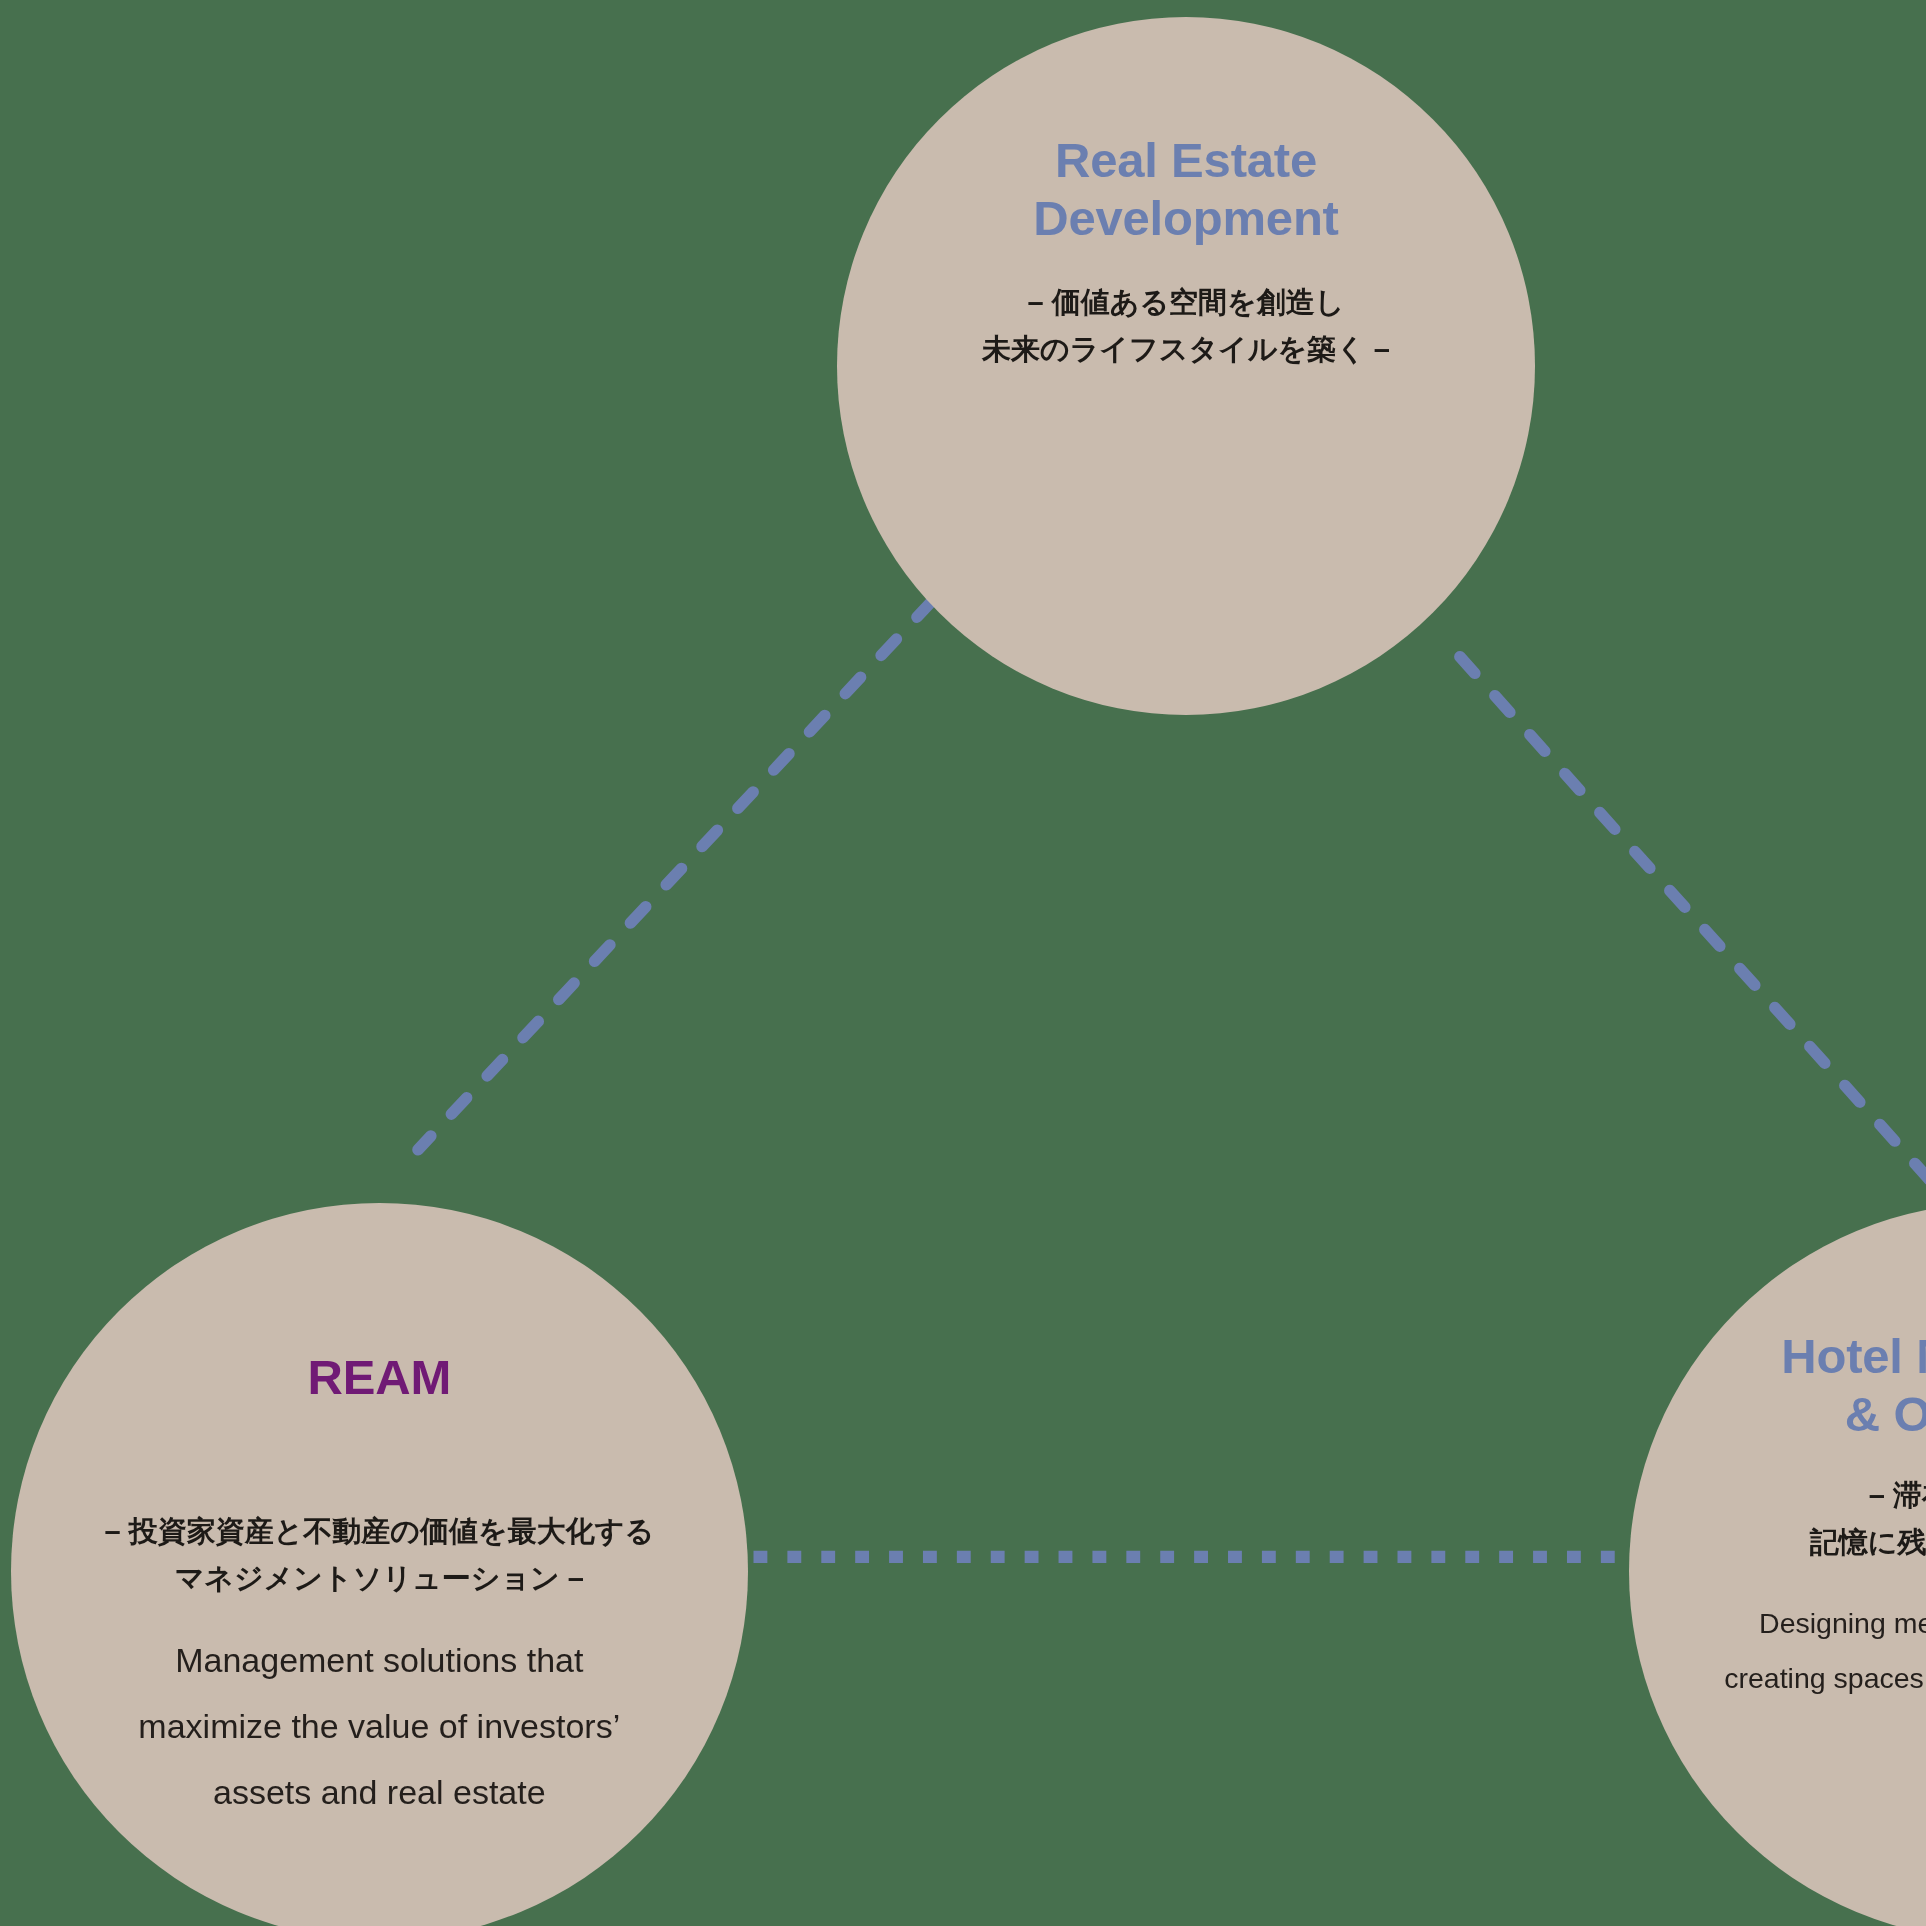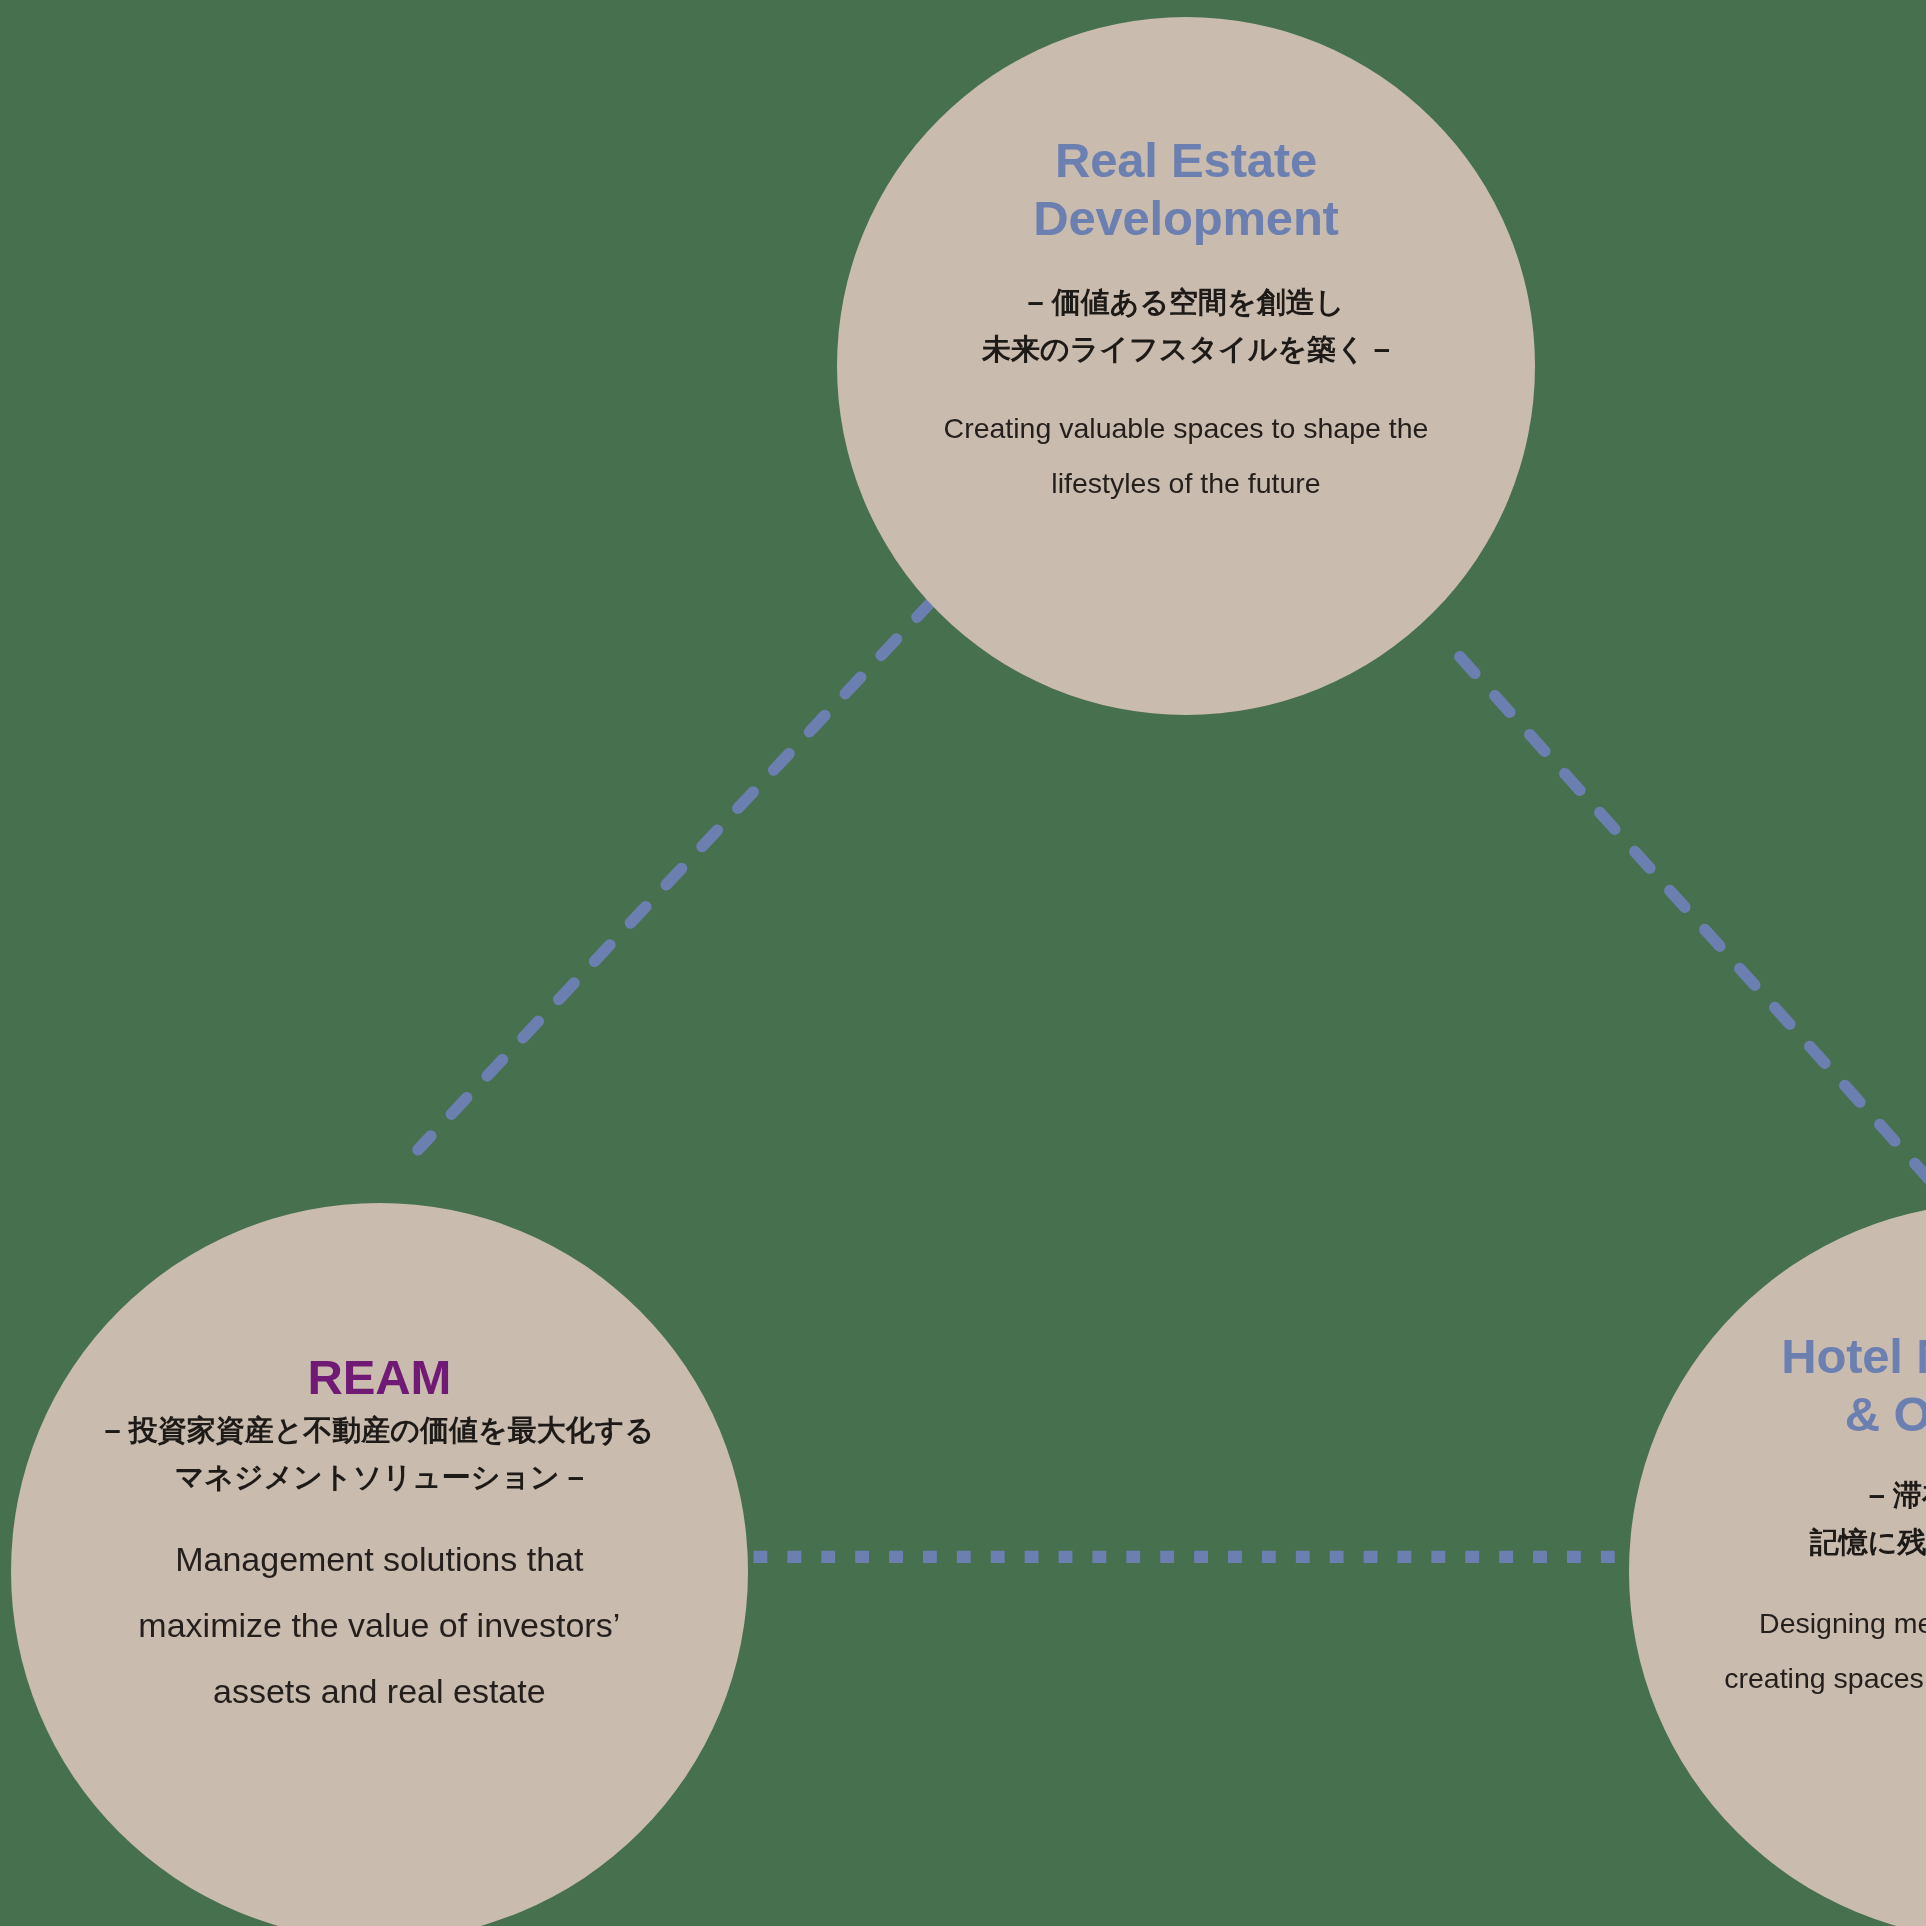--- a/index.html
+++ b/index.html
@@ -83,21 +83,21 @@
 
   
   #node-ream {
     left: 10.8px;
     top: 1203px;
     width: 737px;
     height: 737px;
     padding-top: 146px;
   }
   #node-ream .node-title { font-size: 49px; }
-  #node-ream .node-jp   { font-size: 29px; }
+  #node-ream .node-jp   { font-size: 29px; margin-top: 101px; }
   #node-ream .node-en   { font-size: 34px; margin-top: 25px; width: 559px; }
 
   
   #node-hotel {
     left: 1629px;
     top: 1203px;
     width: 737px;
     height: 737px;
     padding-top: 125px;
   }
@@ -117,21 +117,20 @@
     <line x1="3790" y1="1705" x2="5020" y2="3075" stroke="#6b7fb0" stroke-width="30" stroke-linecap="round" stroke-dasharray="58 78"></line>
 
     <line x1="1868" y1="4042" x2="4318" y2="4042" stroke="#6b7fb0" stroke-width="32" stroke-linecap="butt" stroke-dasharray="36 52"></line>
   </svg>
 
   <div class="node" id="node-development" style="background: rgb(201, 187, 174);">
     <div class="node-title" style="color: rgb(107, 127, 176); margin-top: 24px;">Real Estate
 Development</div>
     <div class="node-jp">– 価値ある空間を創造し
 未来のライフスタイルを築く –</div>
-    <div class="node-en">Creating valuable spaces to shape the lifestyles of the future</div>
   </div>
 
   <div class="node" id="node-ream" style="background: rgb(201, 187, 174);">
     <div class="node-title" style="color: #701a75;">REAM</div>
     <div class="node-jp">– 投資家資産と不動産の価値を最大化する
 マネジメントソリューション –</div>
     <div class="node-en">Management solutions that maximize the value of investors’ assets and real estate</div>
   </div>
 
   <div class="node" id="node-hotel" style="background: rgb(201, 187, 174);">

